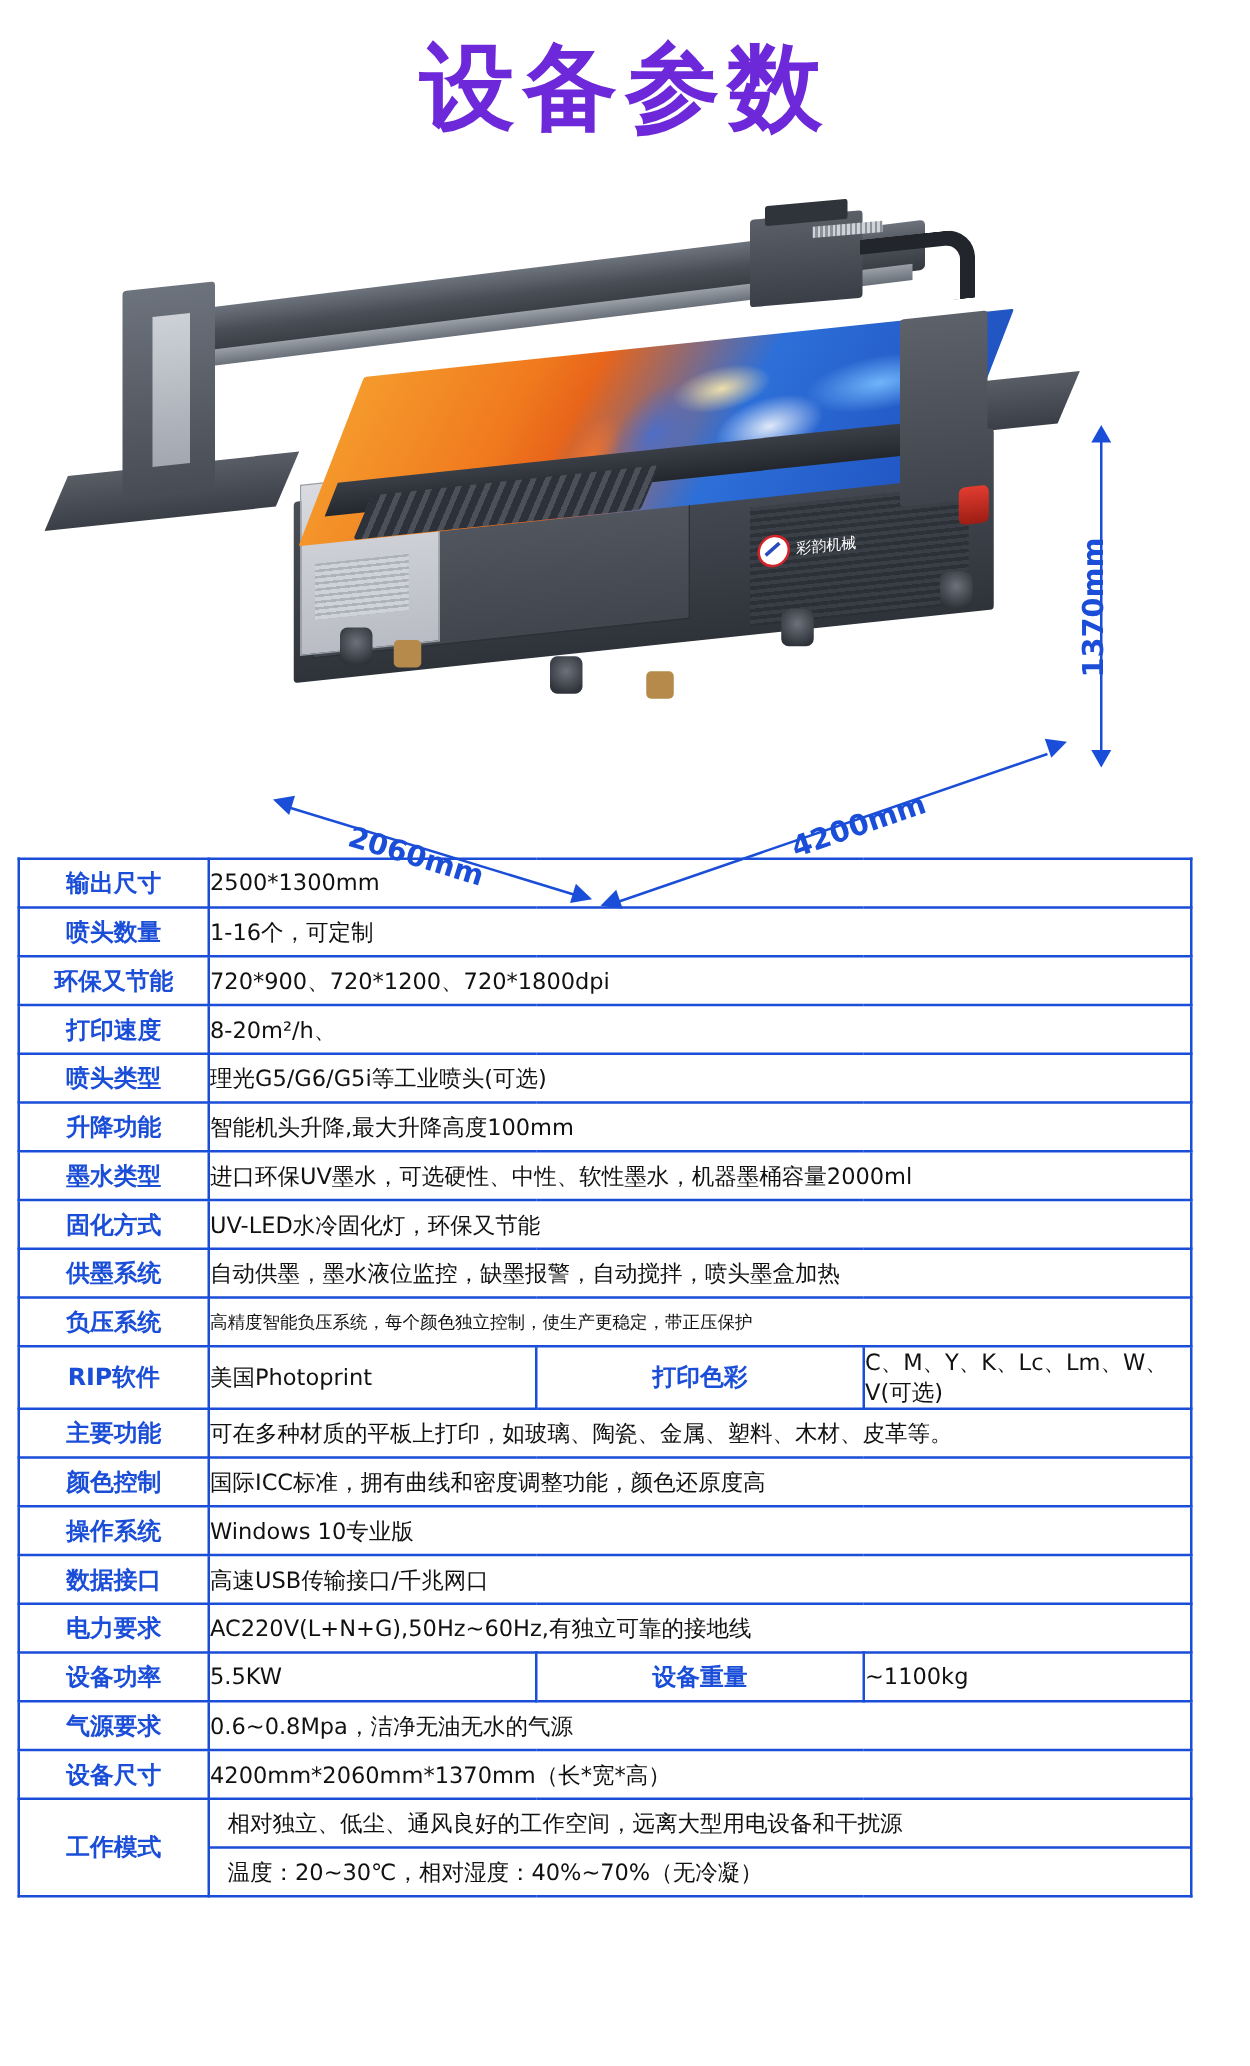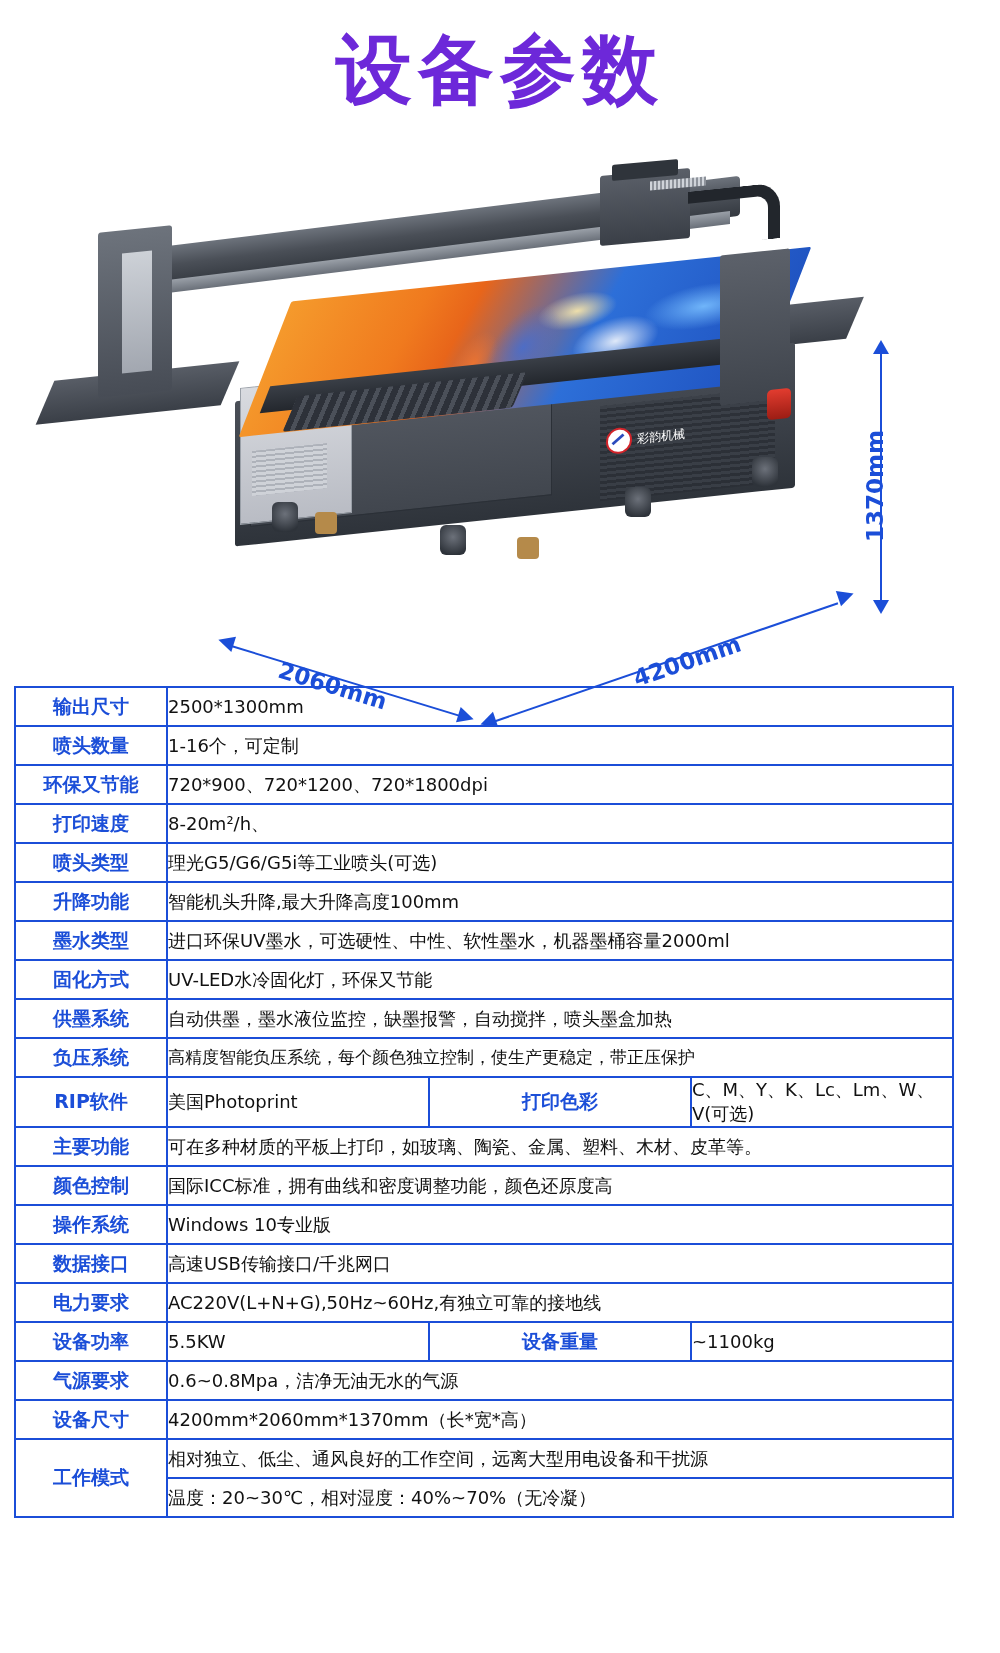--- a/index.html
+++ b/index.html
@@ -406,29 +406,30 @@
     color: #1b4ed8;
     font-family: "DejaVu Sans", "Liberation Sans", sans-serif;
   }
   td.v {
     padding-left: 14px;
     font-size: 18px;
     color: #111;
     font-family: "DejaVu Sans", "Liberation Sans", sans-serif;
   }
   td.v.small {
-    font-size: 17px;
+    font-size: 14px;
   }
   td.tall {
     height: 74px;
   }
   .stacked-line {
     height: 37px;
     display: flex;
     align-items: center;
+    padding-left: 14px;
     font-size: 18px;
     font-family: "DejaVu Sans", "Liberation Sans", sans-serif;
   }
   .stacked-line + .stacked-line {
     border-top: 2px solid #1b4ed8;
   }
   td.nopad { padding: 0; }
 </style>
 </head>
 <body>

